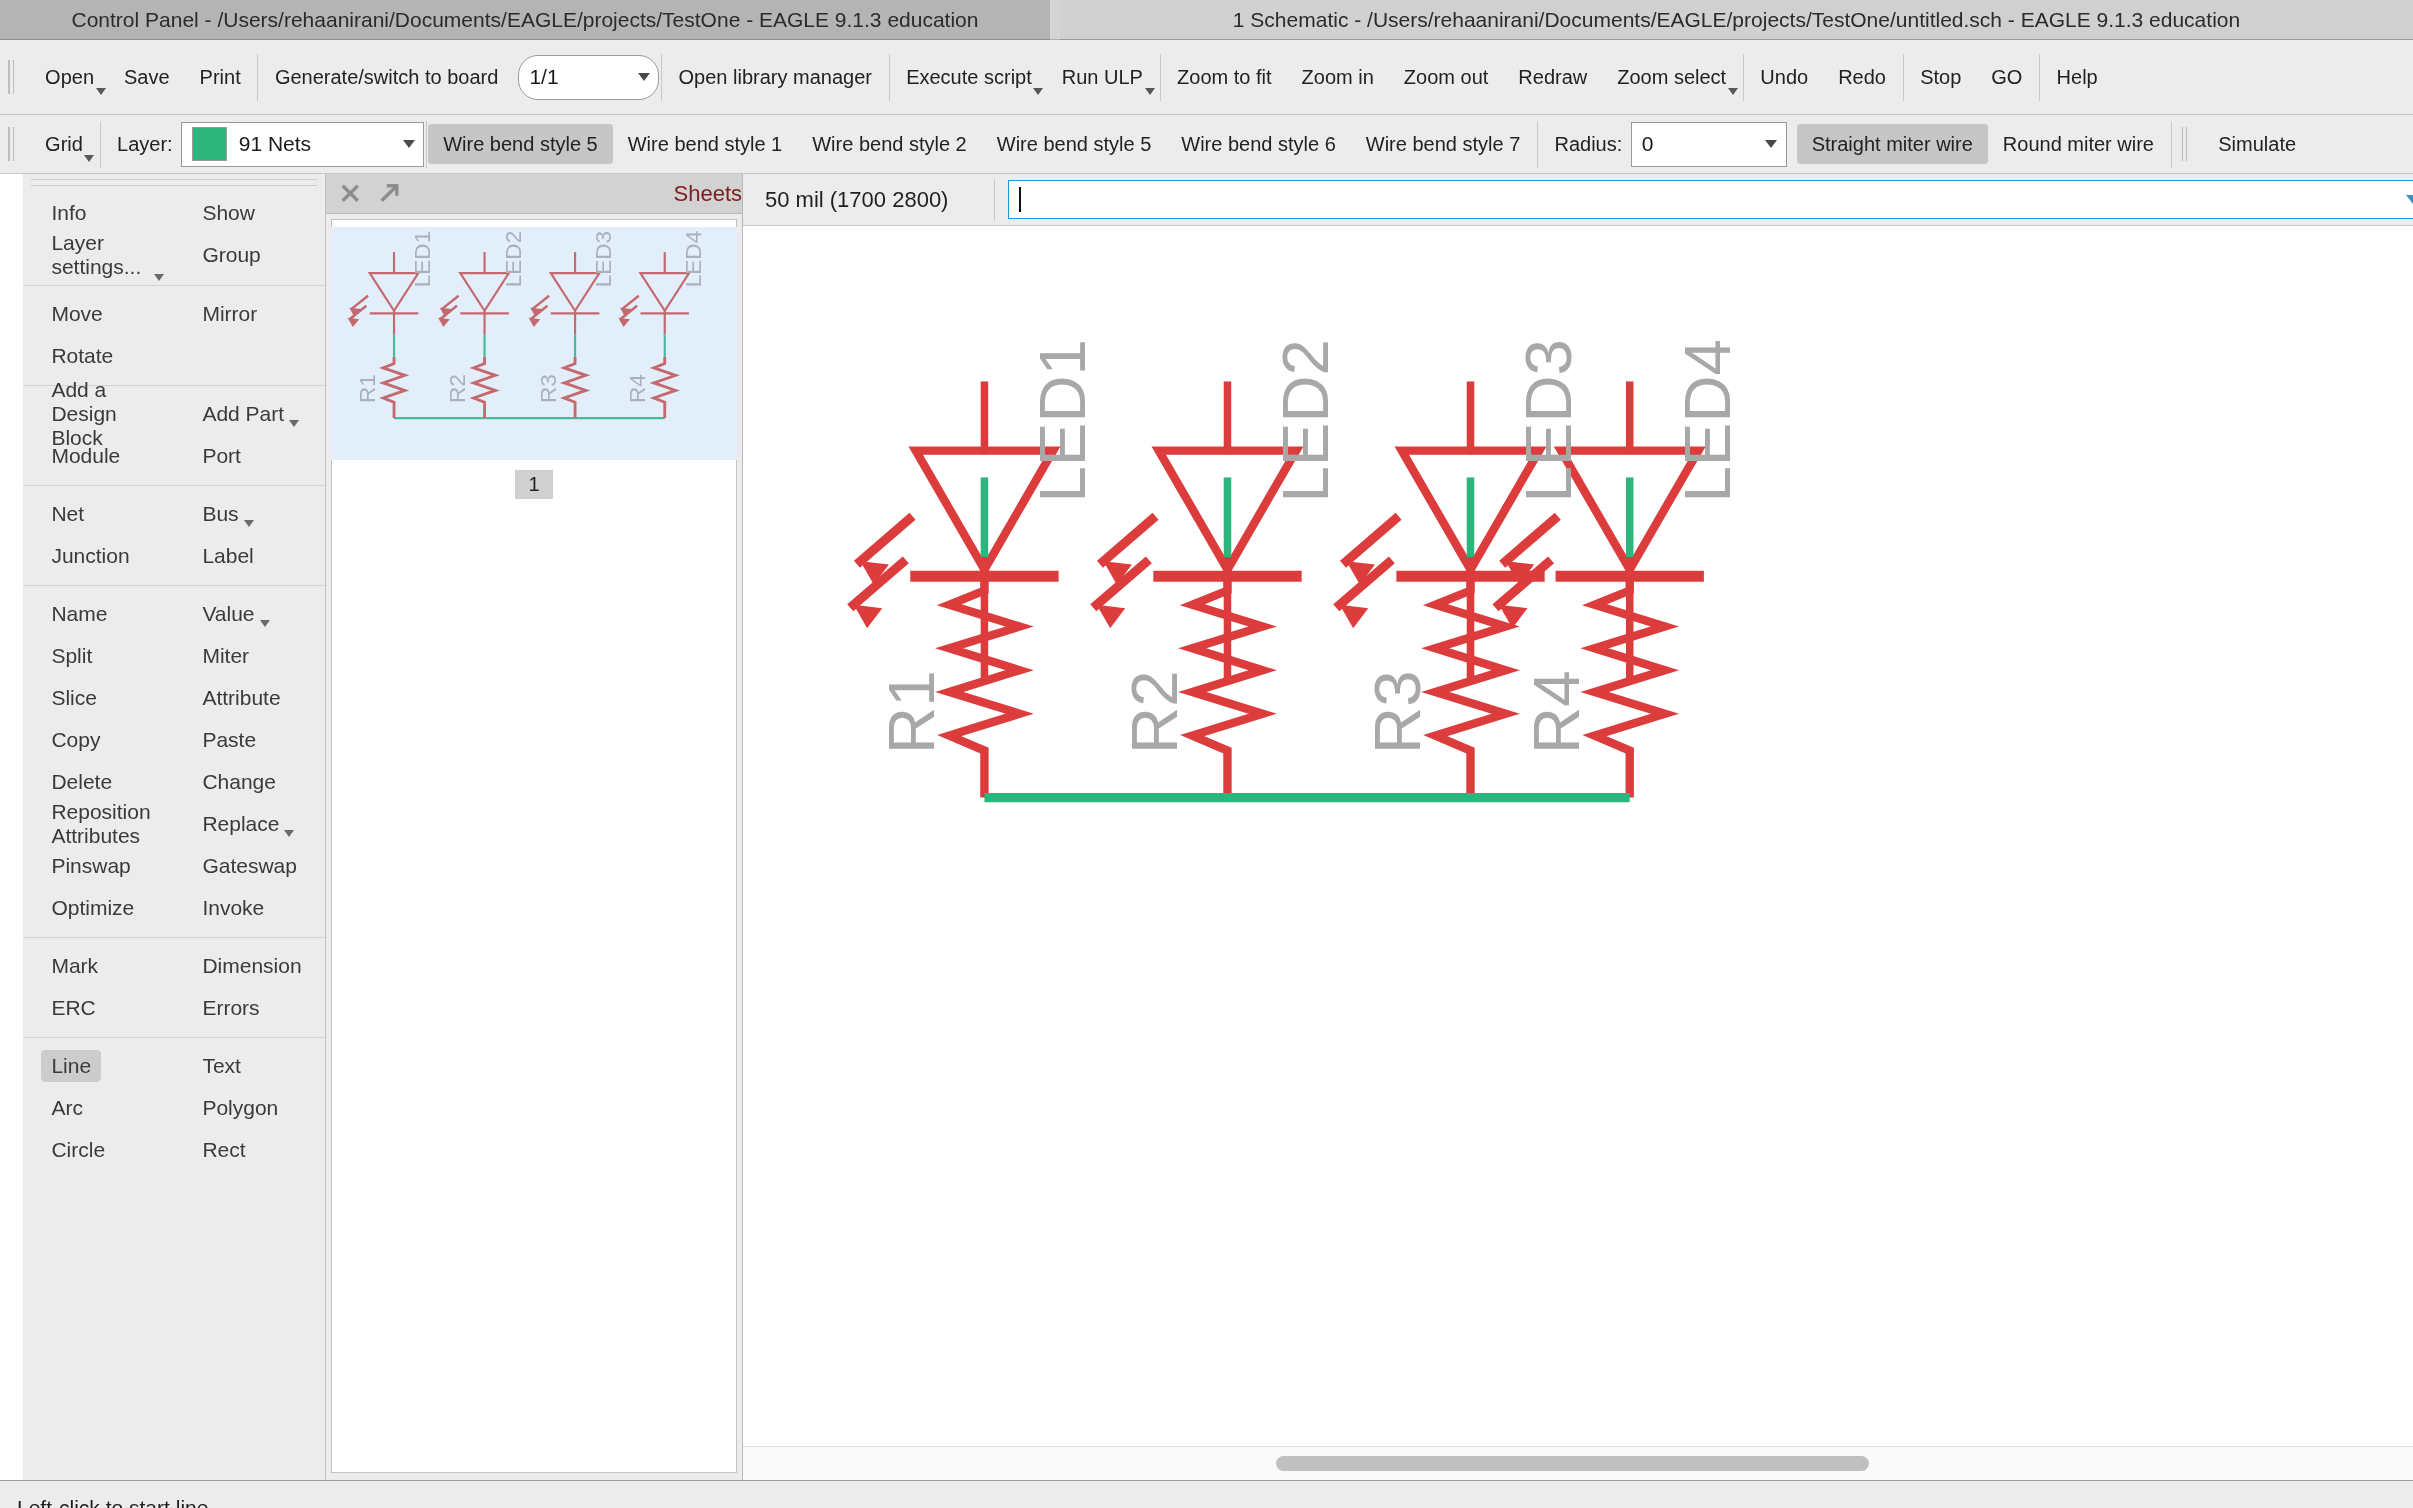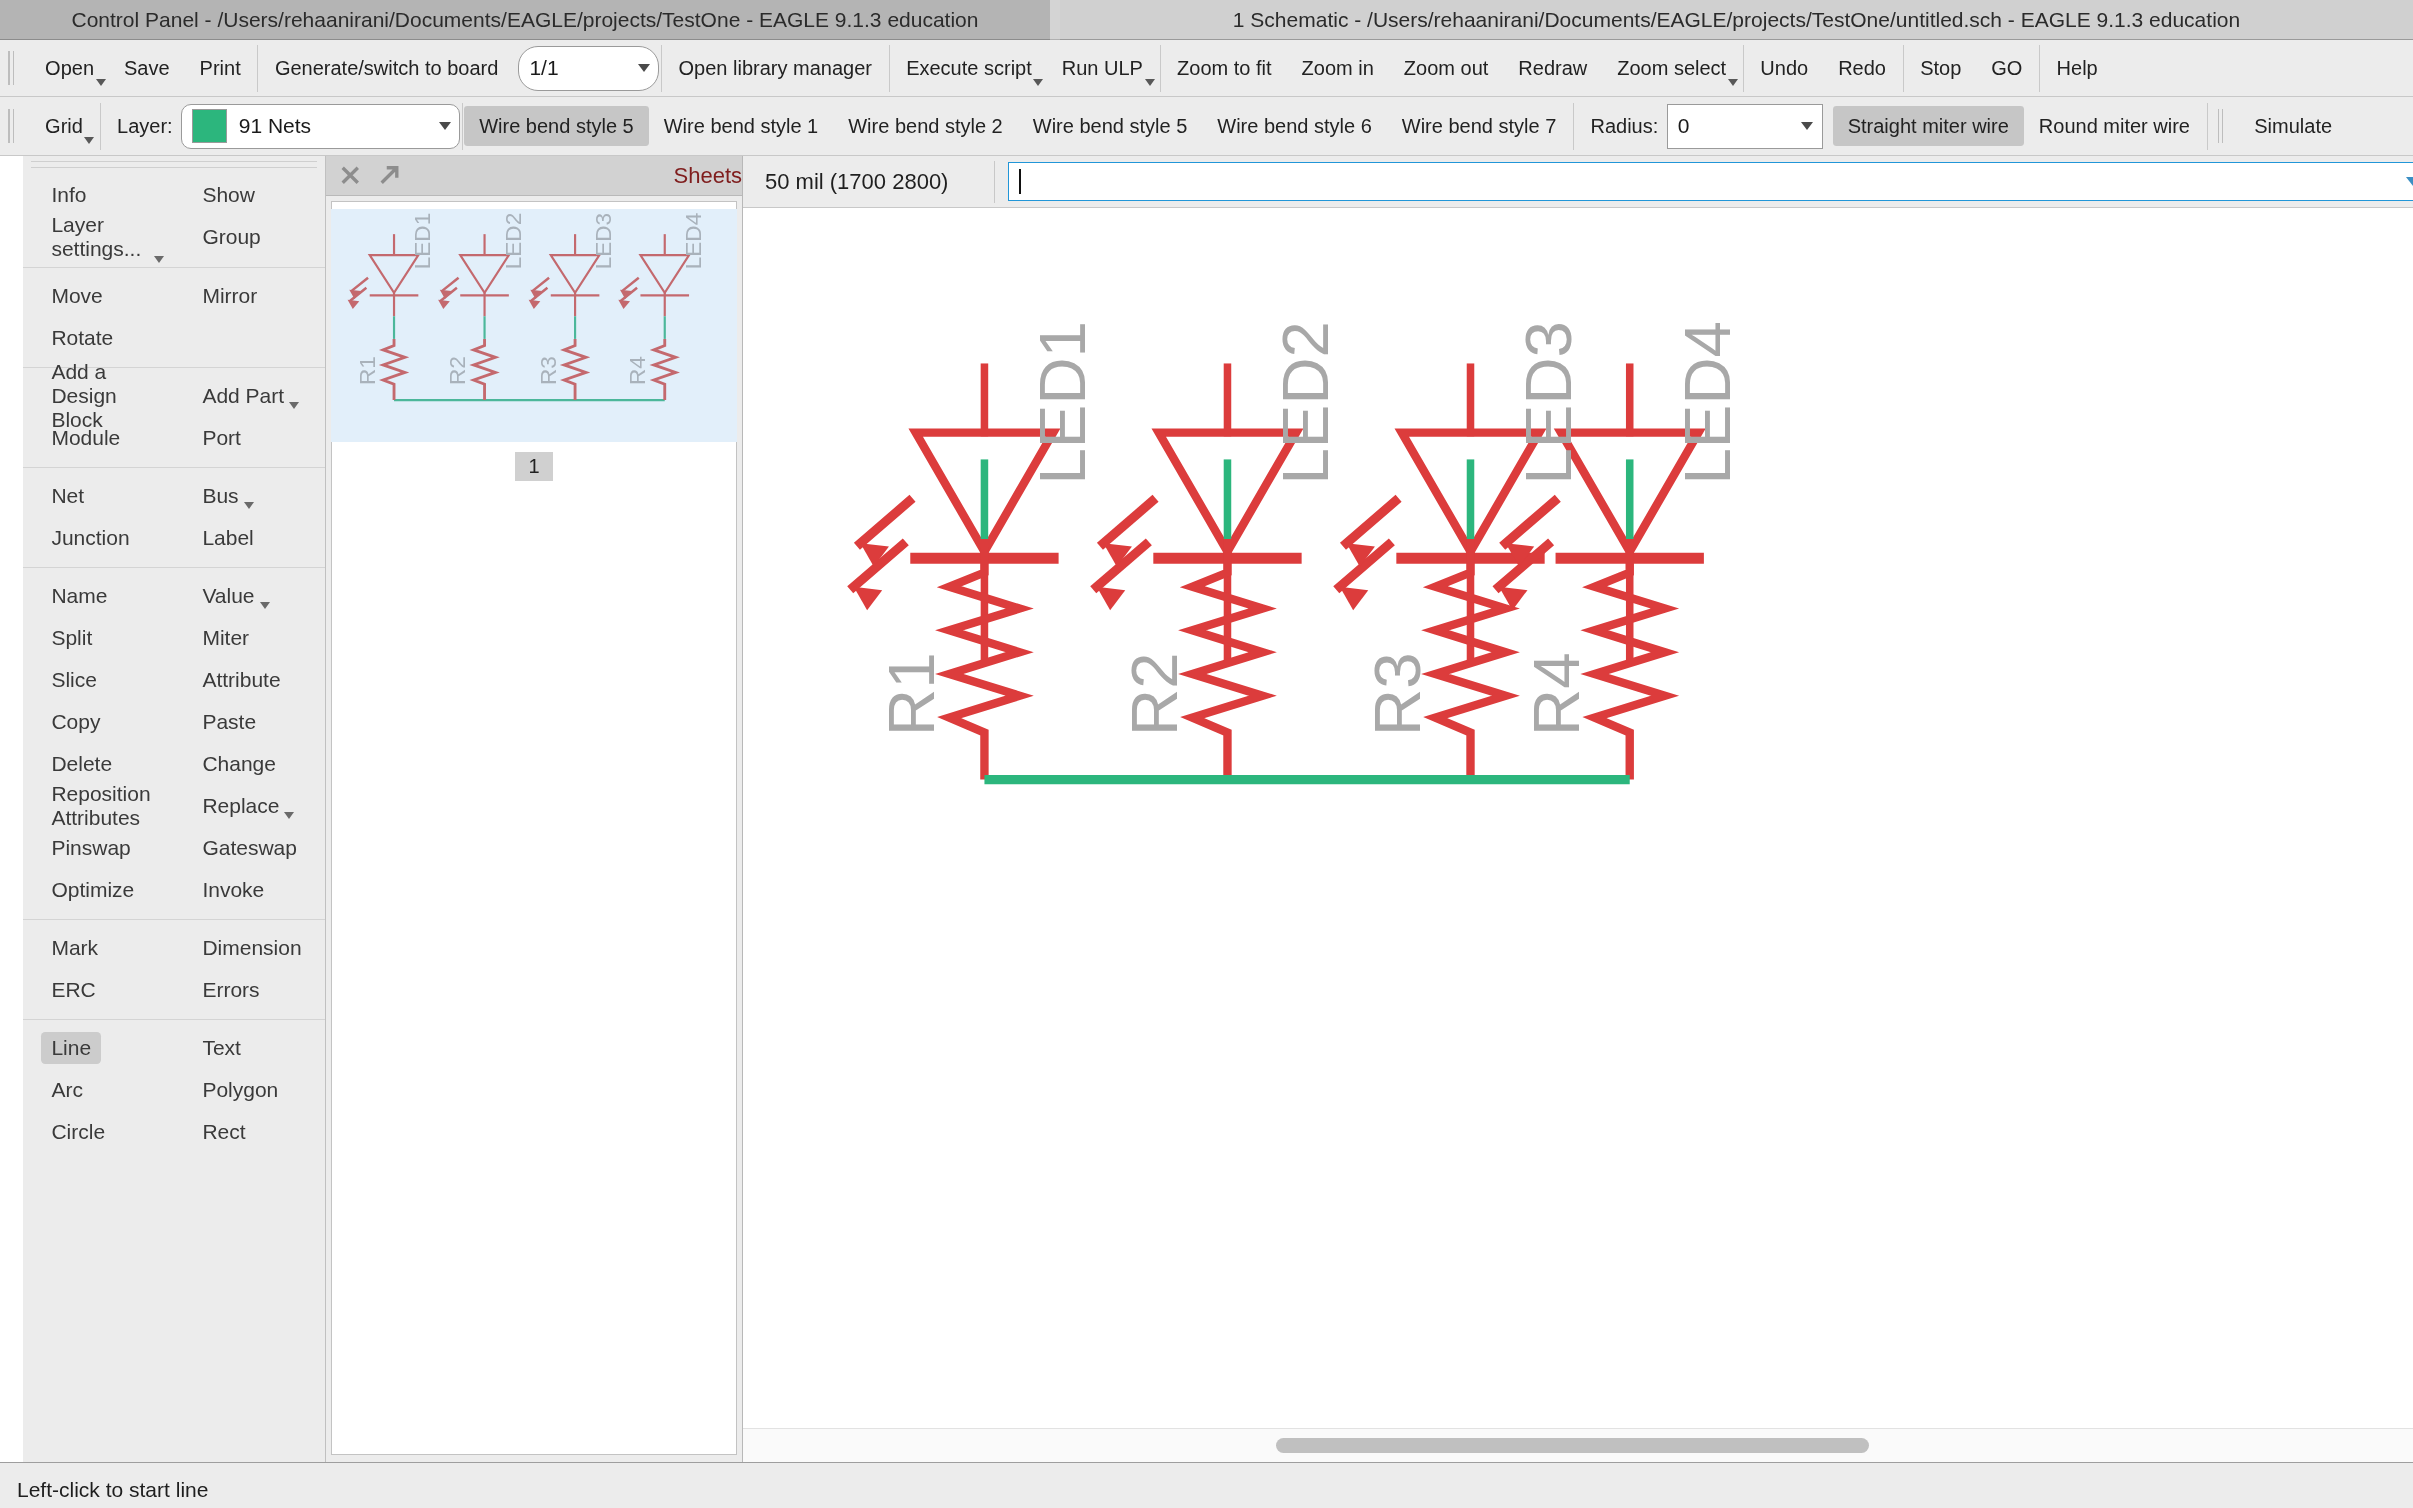--- a/index.html
+++ b/index.html
@@ -21,21 +21,21 @@
   }
   .titlebar.inactive { background: #b4b4b4; }
   .titlebar.spacer { background: #d4d4d4; border-bottom: 0.8px solid #b0b0b0; }
   .titlebar.active { background: #d0d0d0; border-bottom: 0.8px solid #9a9a9a; }
 
   
   .toolbar {
     display: flex; align-items: center;
     background: #ececec;
     border-bottom: 0.8px solid #c8c8c8;
-    height: 57px;
+    height: 75px;
     font-size: 20px; color: #222;
     white-space: nowrap;
   }
   .toolbar.second { height: 59px; }
   .grip {
     width: 15px; height: 39px; margin: 0 6.7px 0 8.4px;
     display: flex; align-items: center; gap: 2.5px; flex: 0 0 auto;
   }
   .grip i { display: block; width: 1.7px; height: 34px; background: #bdbdbd; }
   .tb-sep { width: 0.8px; height: 47px; background: #c9c9c9; margin: 0 1.7px; flex: 0 0 auto; }
@@ -284,21 +284,21 @@
     </div>
 
   <div class="tb-btn">
     <span>Grid</span>
     <span class="caret-sm"></span>
   </div>
 
   <div class="tb-sep"></div>
 
   <div class="tb-label">Layer:</div>
-  <div class="combo" style="width:279px;border-radius:10px;">
+  <div class="combo" style="width:243px;">
     <span class="swatch" style="background: rgb(44, 182, 125);"></span>
     <span class="cval">91 Nets</span>
     <span class="cdrop"></span>
   </div>
 
   <div class="tb-sep"></div>
 
   <div class="tb-btn active">
     <span>Wire bend style 5</span>
   </div>

